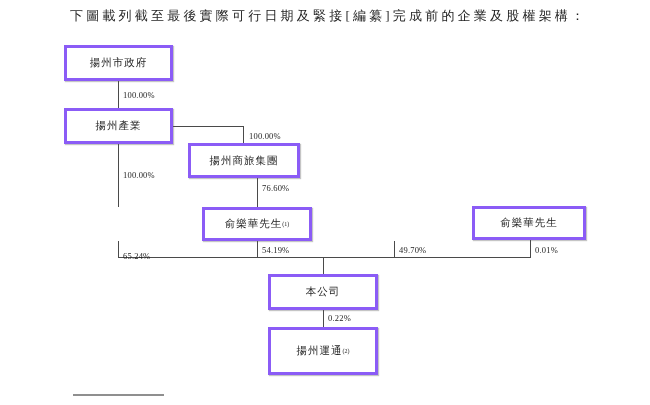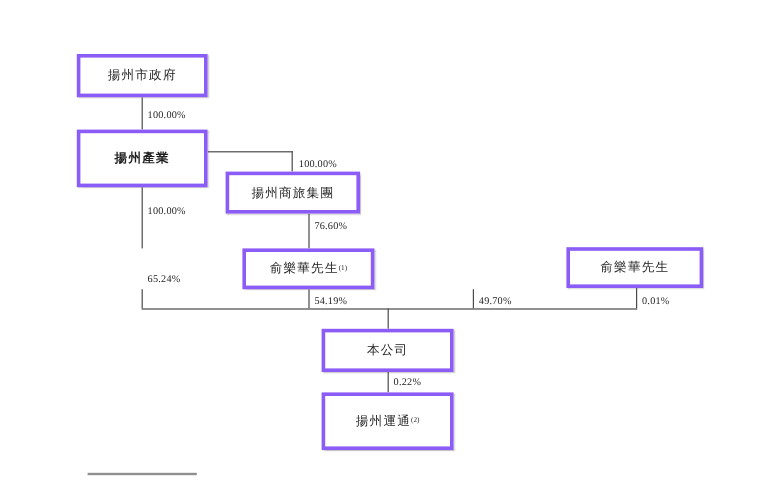--- a/index.html
+++ b/index.html
@@ -61,53 +61,54 @@
     position: absolute;
     left: 73px;
     top: 394px;
     width: 91px;
     height: 2px;
     background: #8f8f8f;
   }
 
   
   #n-gov         { left: 64px;  top: 45px;  width: 109px; height: 36px; }
-  #n-industry    { left: 64px;  top: 108px; width: 109px; height: 48px; font-weight: bold; }
+  #n-industry    { left: 64px;  top: 108px; width: 109px; height: 36px; }
   #n-shanglv     { left: 188px; top: 143px; width: 112px; height: 35px; }
   #n-tourism     { left: 64px;  top: 207px; width: 109px; height: 34px; }
   #n-quanyu      { left: 202px; top: 207px; width: 110px; height: 34px; }
   #n-canal       { left: 338px; top: 207px; width: 112px; height: 34px; }
   #n-yu          { left: 472px; top: 206px; width: 114px; height: 34px; }
   #n-company     { left: 268px; top: 274px; width: 110px; height: 36px; }
   #n-yuntong     { left: 268px; top: 327px; width: 110px; height: 48px; }
 </style>
 </head>
 <body>
 
 <div id="stage">
 
+  <div class="title">下圖載列截至最後實際可行日期及緊接[編纂]完成前的企業及股權架構：</div>
 
   <div class="vline" style="left:118px; top:81px;  height:27px;"></div>
   <div class="hline" style="left:173px; top:126px; width:71px;"></div>
   <div class="vline" style="left:243px; top:126px; height:17px;"></div>
   <div class="vline" style="left:118px; top:144px; height:63px;"></div>
   <div class="vline" style="left:257px; top:178px; height:29px;"></div>
   <div class="vline" style="left:118px; top:241px; height:16px;"></div>
   <div class="vline" style="left:257px; top:241px; height:16px;"></div>
   <div class="vline" style="left:394px; top:241px; height:16px;"></div>
   <div class="vline" style="left:530px; top:240px; height:17px;"></div>
   <div class="hline" style="left:118px; top:257px; width:413px;"></div>
   <div class="vline" style="left:323px; top:257px; height:17px;"></div>
   <div class="vline" style="left:323px; top:308px; height:19px;"></div>
 
   <div class="pct" style="left:123px; top:90px;">100.00%</div>
   <div class="pct" style="left:249px; top:131px;">100.00%</div>
   <div class="pct" style="left:123px; top:170px;">100.00%</div>
   <div class="pct" style="left:262px; top:183px;">76.60%</div>
-  <div class="pct" style="left:123px; top:227px;">65.24%</div>
+  <div class="pct" style="left:123px; top:251px;">65.24%</div>
   <div class="pct" style="left:262px; top:245px;">54.19%</div>
   <div class="pct" style="left:399px; top:245px;">49.70%</div>
   <div class="pct" style="left:535px; top:245px;">0.01%</div>
   <div class="pct" style="left:328px; top:313px;">0.22%</div>
 
   <div class="node" id="n-gov">
     <span>揚州市政府</span>
   </div>
 
   <div class="node" id="n-industry">

